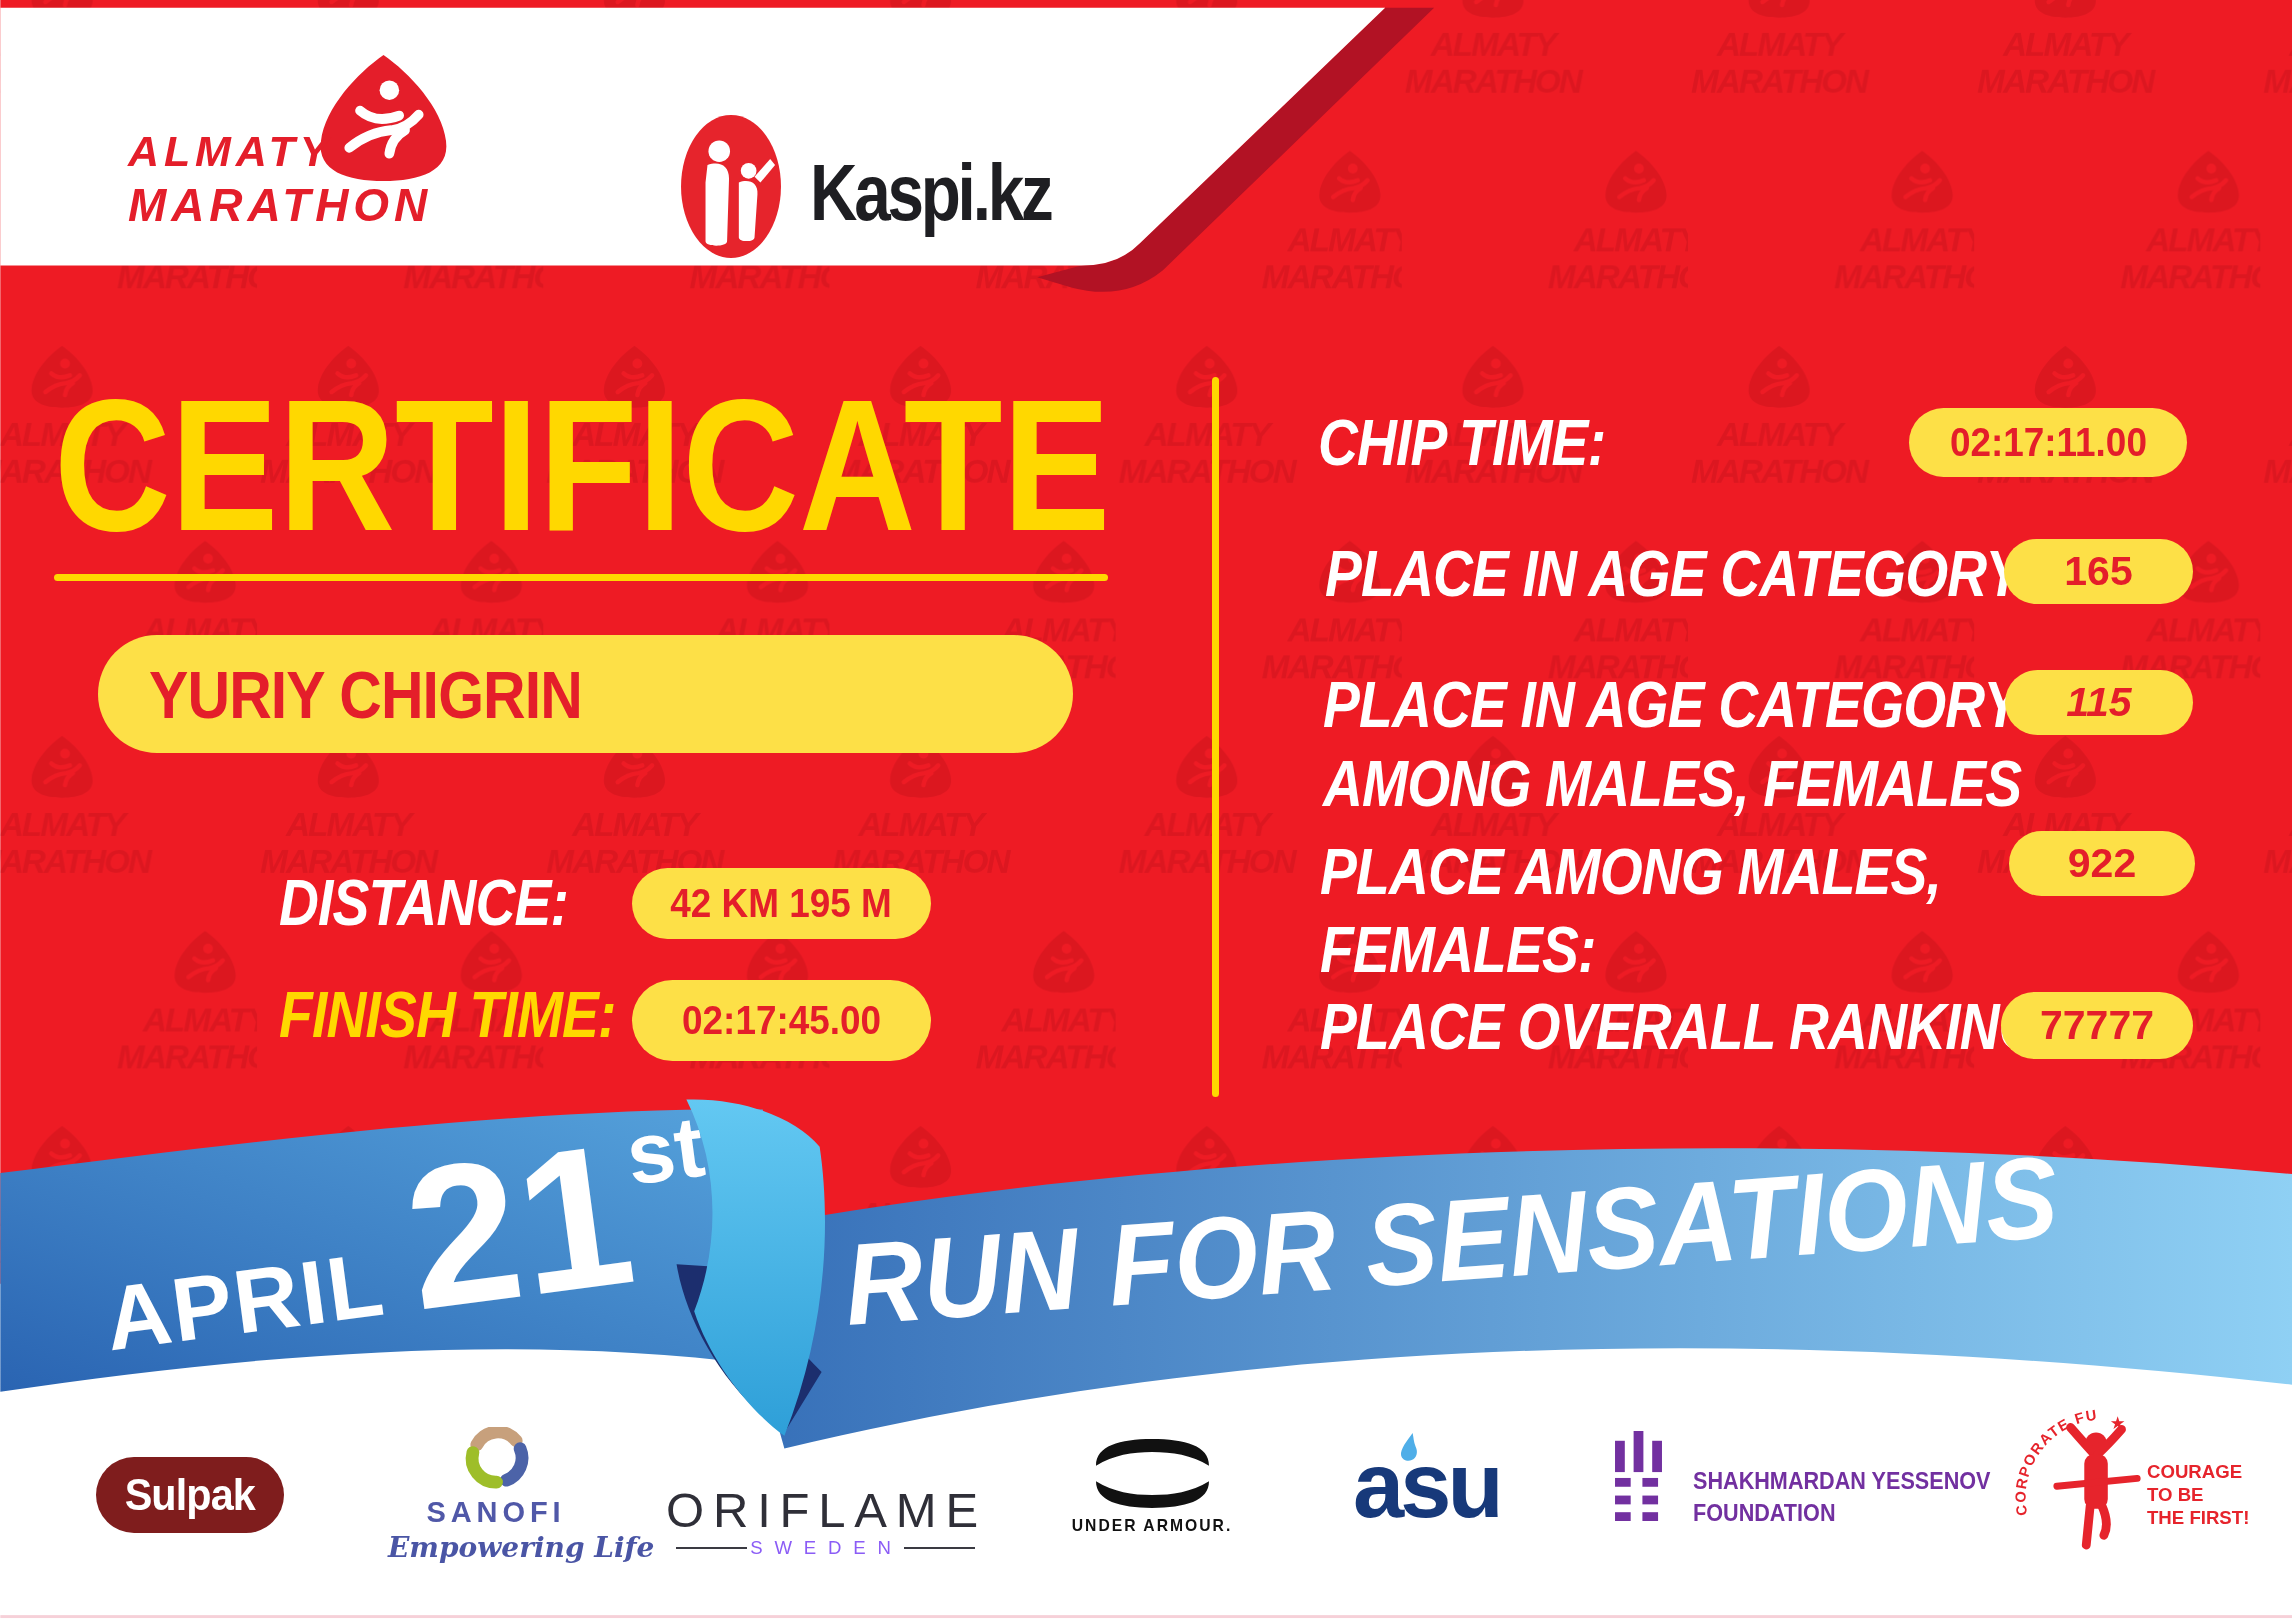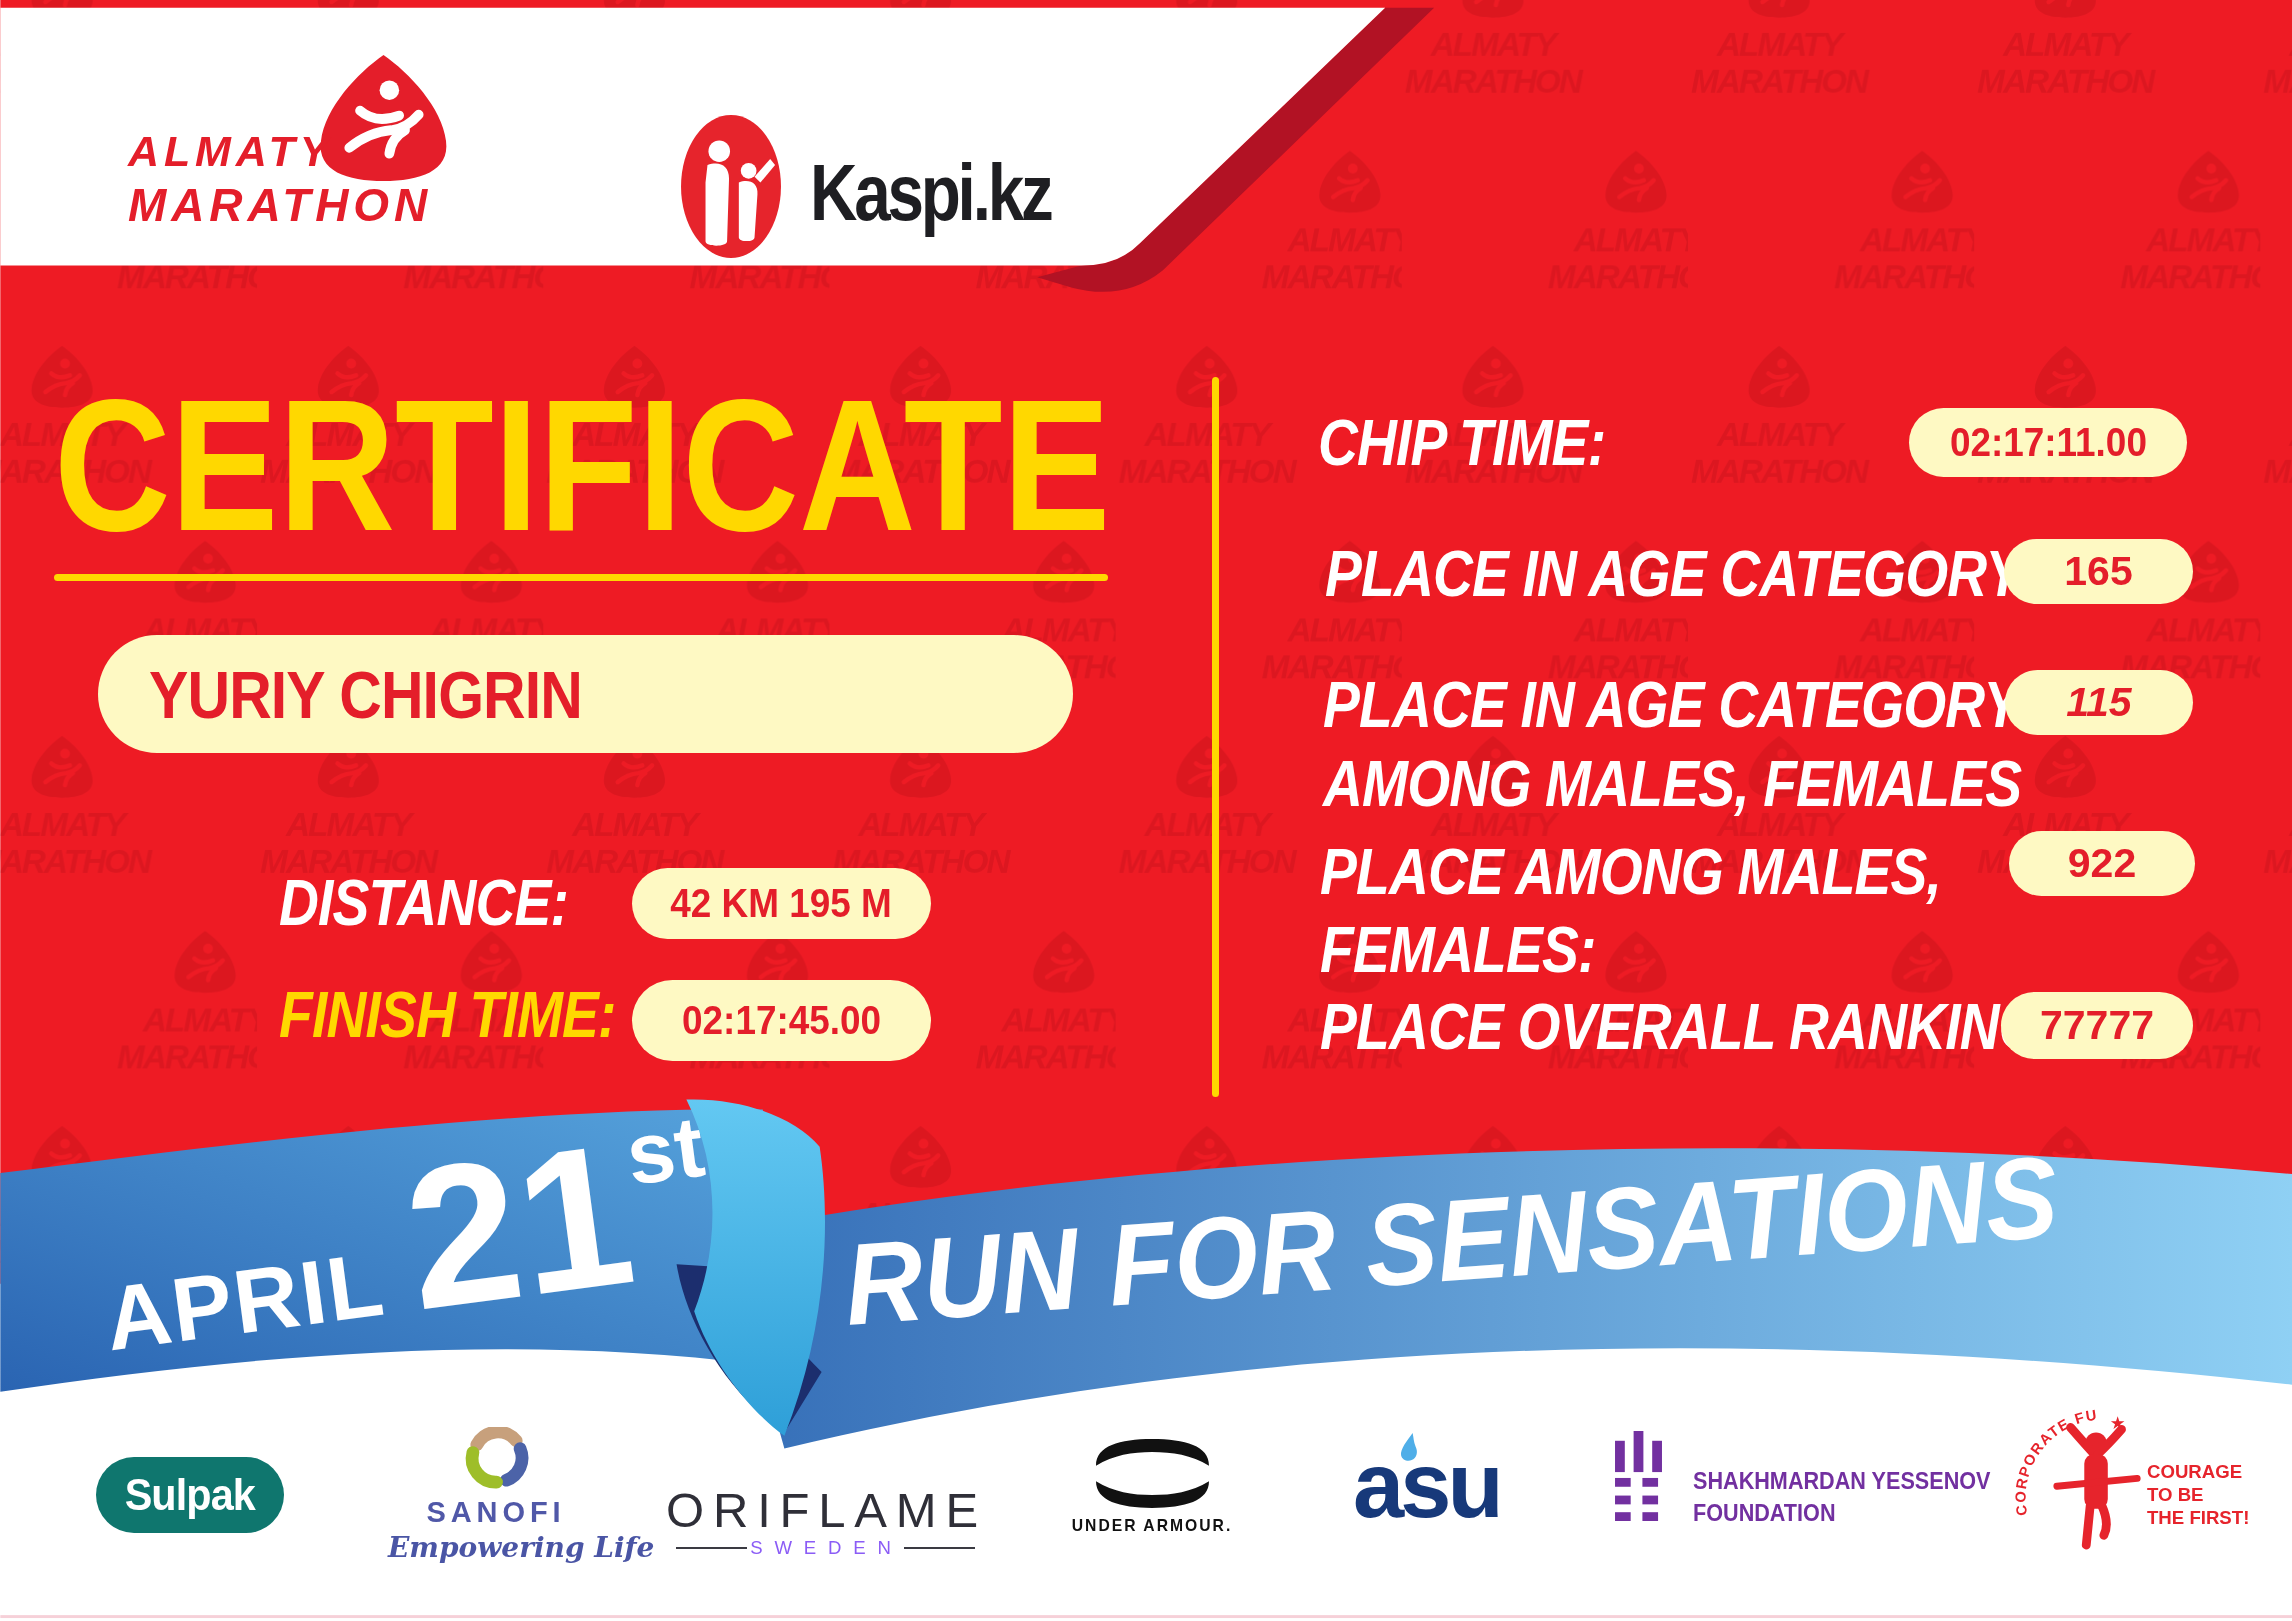--- a/index.html
+++ b/index.html
@@ -3,21 +3,21 @@
 <meta charset="utf-8">
 <style>
   html,body{margin:0;padding:0;background:#777;}
   .canvas{position:relative;width:2293px;height:1621px;overflow:hidden;background:#ffffff;
           font-family:"Liberation Sans","DejaVu Sans",sans-serif;}
   .abs{position:absolute;}
   svg{display:block;}
   .lab{color:#fff;font-weight:bold;font-style:italic;white-space:nowrap;
        transform:scaleX(.85);transform-origin:left center;letter-spacing:-1px;}
   .lab.yellow{color:#FFD800;}
-  .pill{background:#fef9c3;border-radius:979px;display:flex;align-items:center;justify-content:center;
+  .pill{background:#fde047;border-radius:979px;display:flex;align-items:center;justify-content:center;
         color:#E41E2A;font-weight:bold;white-space:nowrap;}
   .row-label{height:69px;display:flex;align-items:center;font-size:65px;}
   .wm-text{font-weight:bold;font-style:italic;}
   .sp-text{white-space:nowrap;}
 </style>
 </head>
 <body>
 
 <div class="canvas">
 
@@ -151,21 +151,21 @@
   <div class="abs lab row-label" style="left:1320px;top:915px;">FEMALES:</div>
   <div class="abs pill" style="left:2009px;top:831px;width:186px;height:65px;">
     <span style="font-size:41px;">922</span>
   </div>
 
   <div class="abs lab row-label" style="left:1320px;top:992px;">PLACE OVERALL RANKING:</div>
   <div class="abs pill" style="left:2001px;top:992px;width:192px;height:67px;">
     <span style="font-size:41px;">77777</span>
   </div>
 
-  <div class="abs" style="left:96px;top:1457px;width:188px;height:76px;background:#0f766e;border-radius:39px;display:flex;align-items:center;justify-content:center;">
+  <div class="abs" style="left:96px;top:1457px;width:188px;height:76px;background:#7f1d1d;border-radius:39px;display:flex;align-items:center;justify-content:center;">
     <span class="sp-text" style="color:#fff;font-weight:bold;font-size:45px;letter-spacing:-1px;transform:scaleX(.92);">Sulpak</span>
   </div>
 
   <svg class="abs" style="left:461px;top:1427px" width="71" height="63" viewBox="0 0 72 64">
     <g fill="none" stroke-linecap="round" stroke-width="13">
       <path d="M16,18 A24,24 0 0 1 56,14" stroke="#C7A07C"></path>
       <path d="M60,22 A24,24 0 0 1 46,54" stroke="#4C63A8"></path>
       <path d="M36,56 A24,24 0 0 1 12,26" stroke="#9EBE29"></path>
     </g>
   </svg>

